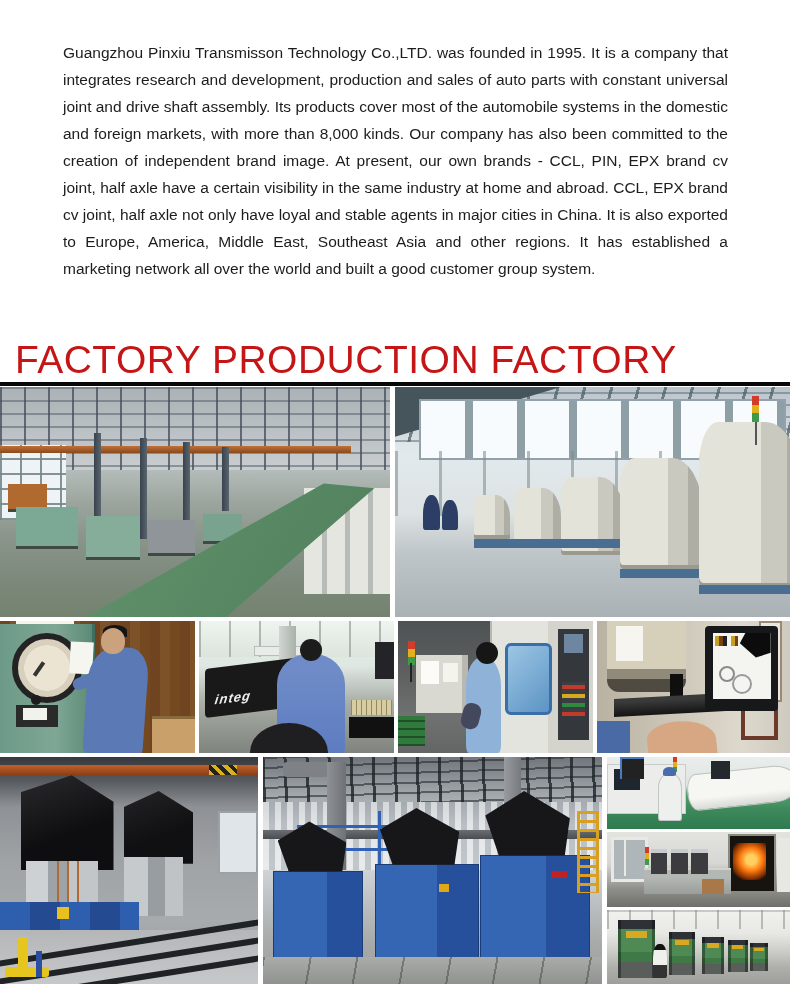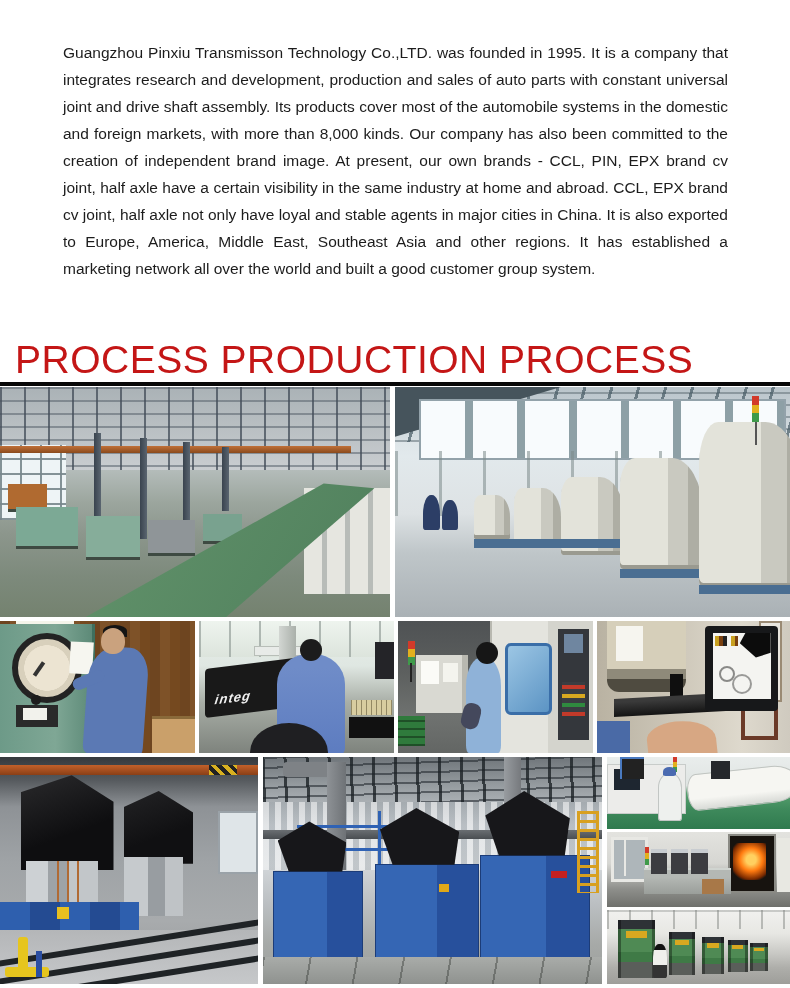--- a/index.html
+++ b/index.html
@@ -266,21 +266,21 @@
   #p11 .wk{left:25%;top:46%;width:8%;height:46%;
     background:linear-gradient(180deg,#111 0 18%,#f0f0ec 18% 62%,#333 62%);border-radius:40% 40% 8% 8%;}
 </style>
 </head>
 <body>
 
 <div class="page">
 
   <p class="intro" style="color: rgb(28, 28, 28);">Guangzhou Pinxiu Transmisson Technology Co.,LTD. was founded in 1995. It is a company that integrates research and development, production and sales of auto parts with constant universal joint and drive shaft assembly. Its products cover most of the automobile systems in the domestic and foreign markets, with more than 8,000 kinds. Our company has also been committed to the creation of independent brand image. At present, our own brands - CCL, PIN, EPX brand cv joint, half axle have a certain visibility in the same industry at home and abroad. CCL, EPX brand cv joint, half axle not only have loyal and stable agents in major cities in China. It is also exported to Europe, America, Middle East, Southeast Asia and other regions. It has established a marketing network all over the world and built a good customer group system.</p>
 
-  <h1 class="sec-title" style="color: rgb(196, 22, 22);">PROCESS PRODUCTION PROCESS</h1>
+  <h1 class="sec-title" style="color: rgb(196, 22, 22);">FACTORY PRODUCTION FACTORY</h1>
   <div class="rule" style="background: rgb(7, 7, 7);"></div>
 
   <div class="gal">
 
     <figure class="ph" id="p1">
       <div class="sc roof"></div>
       <div class="sc winL"></div>
       <div class="sc rail"></div>
       <div class="sc col c1"></div>
       <div class="sc col c2"></div>

